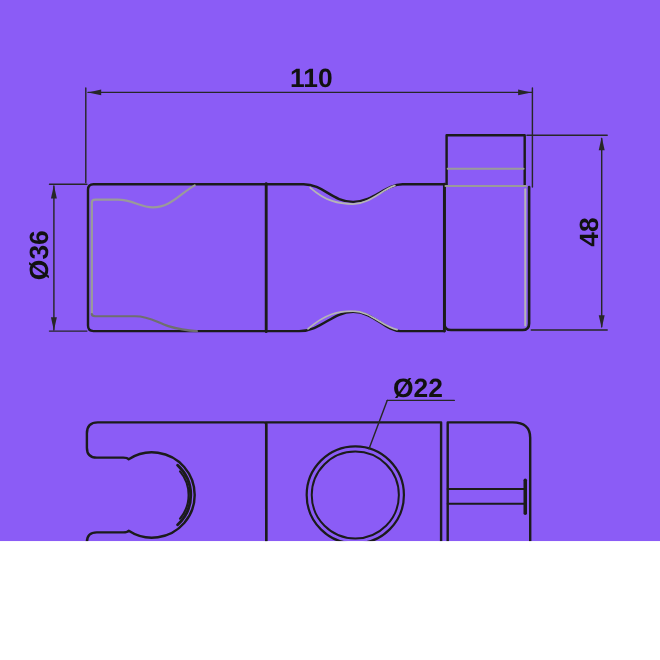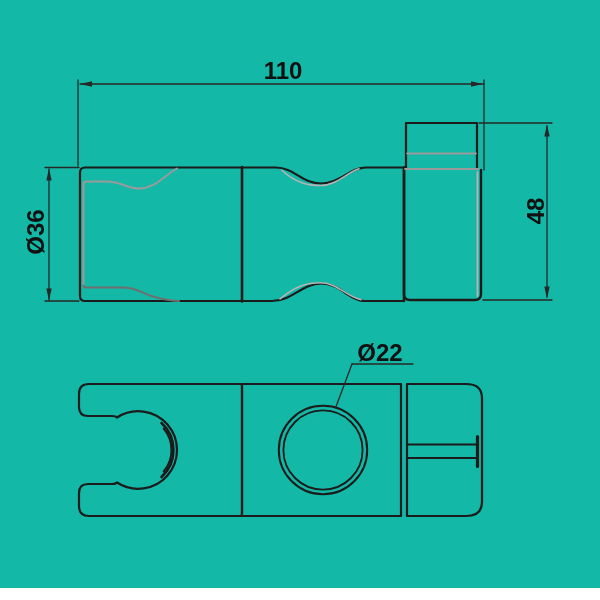--- a/index.html
+++ b/index.html
@@ -3,22 +3,22 @@
 <meta charset="utf-8">
 <style>
   html, body {
     margin: 0;
     padding: 0;
     background: #ffffff;
   }
   .canvas {
     position: relative;
     width: 600px;
-    height: 588px;
-    background: #14b8a6;
+    height: 492px;
+    background: #8b5cf6;
     overflow: hidden;
     font-family: "Liberation Sans", "DejaVu Sans", sans-serif;
   }
   svg text {
     font-family: "Liberation Sans", "DejaVu Sans", sans-serif;
     font-weight: bold;
     font-size: 24px;
   }
 </style>
 </head>

